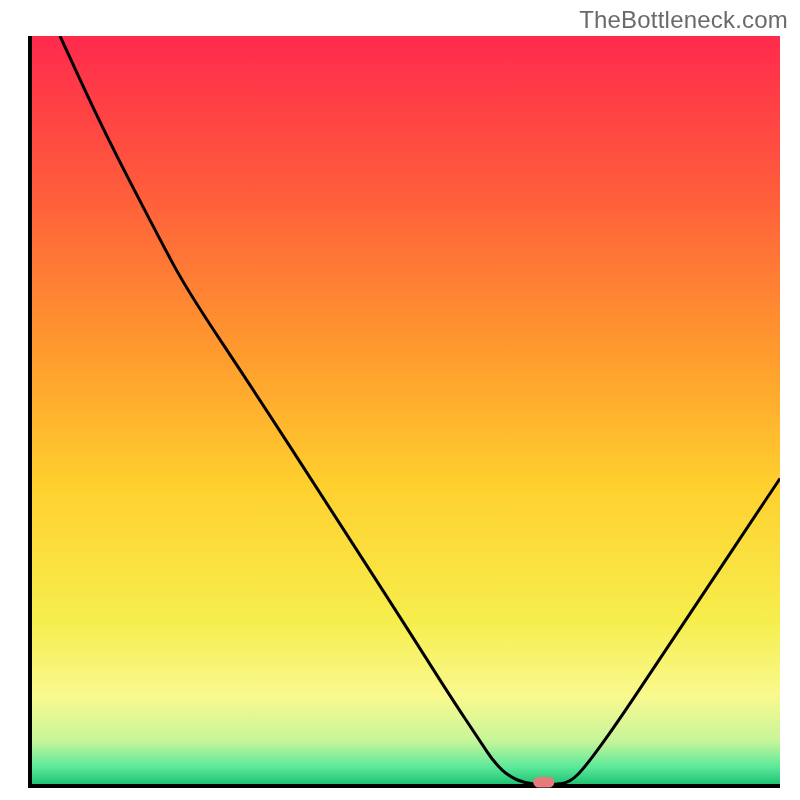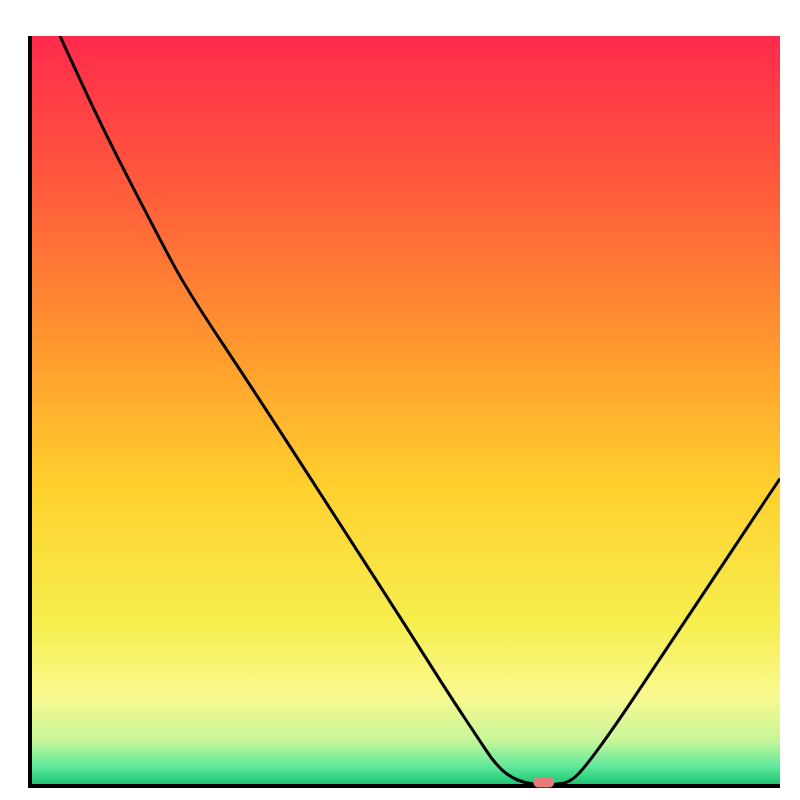--- a/index.html
+++ b/index.html
@@ -55,20 +55,21 @@
   svg .marker {
     fill: #e77b7b;
     stroke: none;
   }
 </style>
 </head>
 <body>
 
 <div class="frame">
 
+  <div class="watermark">TheBottleneck.com</div>
 
   <div class="plot-wrap">
     <svg class="plot" viewBox="0 0 752 752" preserveAspectRatio="none">
       <defs>
         <linearGradient id="bg-grad" x1="0" y1="0" x2="0" y2="1">
 
         <stop offset="0.00%" stop-color="#ff2a4d"></stop>
             <stop offset="20.00%" stop-color="#ff5a3c"></stop>
             <stop offset="42.00%" stop-color="#ff9a2e"></stop>
             <stop offset="60.00%" stop-color="#ffd02e"></stop>

